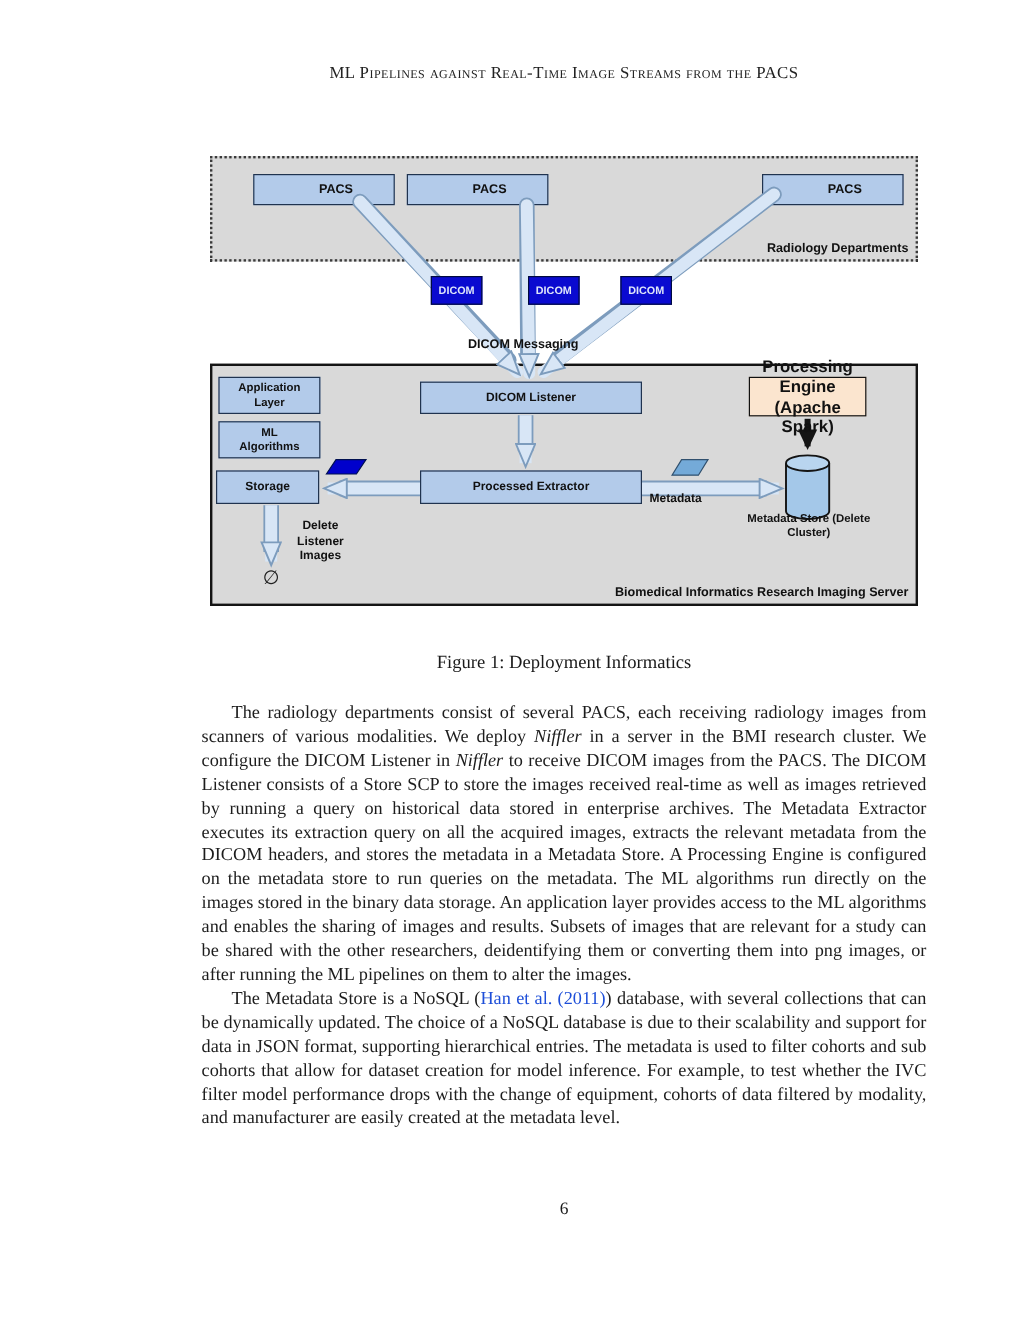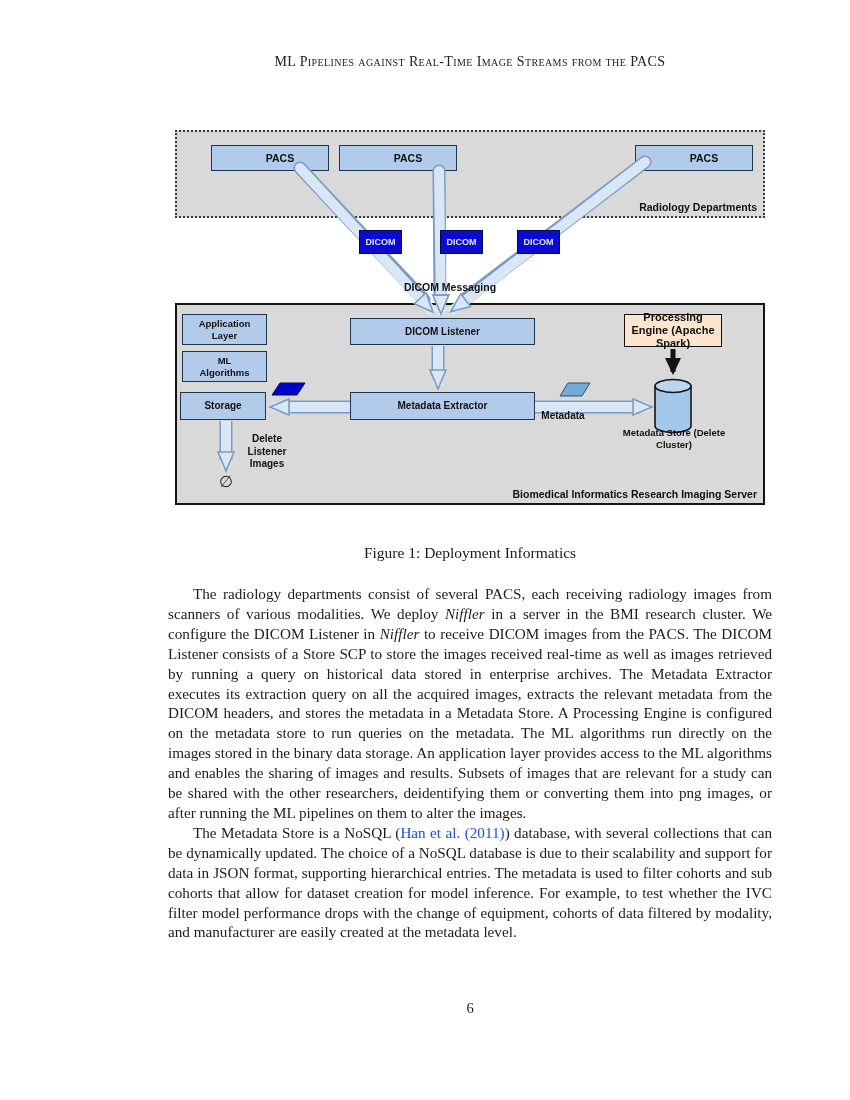--- a/index.html
+++ b/index.html
@@ -17,21 +17,21 @@
   .node{position:absolute;box-sizing:border-box;display:flex;align-items:center;justify-content:center;
         text-align:center;font-family:"Liberation Sans",sans-serif;font-weight:bold;color:#111;
         background:#b3cbea;border:1.6px solid #20334f;line-height:1.2;}
   .pacs{width:118px;height:26px;top:15px;font-size:10.5px;z-index:1;padding-left:20px;}
   .dicom{width:43px;height:24px;top:100px;font-size:9px;background:#0a0ad0;border:1px solid #000a40;
         color:#dfe6fa;z-index:3;}
   .mid{z-index:3;}
   .edge-label{position:absolute;font-family:"Liberation Sans",sans-serif;font-weight:bold;
         font-size:10px;color:#111;text-align:center;line-height:1.25;z-index:4;}
   svg.arrows{position:absolute;left:0;top:0;z-index:2;}
-  .engine{background:#fbe5cf;border:1.6px solid #111;font-size:11px;padding:0 4px;}
+  .engine{background:#fbe5cf;border:1.6px solid #111;font-size:14px;padding:0 4px;}
   .emptyset{position:absolute;left:36px;top:342px;width:30px;text-align:center;
         font-family:"DejaVu Sans",sans-serif;font-size:16px;color:#222;z-index:4;}
   .caption{position:absolute;top:544px;left:0;width:850px;text-align:center;font-size:15.5px;color:#1a1a1a;}
   
   .body-text{position:absolute;left:123px;top:584px;width:604px;font-size:15.2px;
         line-height:19.9px;text-align:justify;color:#1c1c1c;}
   .body-text p{margin:0;text-indent:25px;}
   .it{font-style:italic;}
   .cite{color:#1d4ed8;cursor:pointer;}
   .page-number{position:absolute;top:1000px;left:0;width:850px;text-align:center;font-size:14.5px;}
@@ -103,27 +103,27 @@
       <g>
         <path d="M480,256 L480,296 A18,6.5 0 0 0 516,296 L516,256" fill="#a4c8e9" stroke="#141414" stroke-width="1.6"></path>
         <ellipse cx="498" cy="256" rx="18" ry="6.5" fill="#b9d5ef" stroke="#141414" stroke-width="1.6"></ellipse>
       </g>
     </svg>
 
     <div class="node dicom" style="left:184px;">DICOM</div>
     <div class="node dicom" style="left:265px;">DICOM</div>
     <div class="node dicom" style="left:342px;">DICOM</div>
 
-    <div class="edge-label" style="left:200px;top:151px;width:150px;font-size:10.5px;">DICOM Messaging</div>
+    <div class="edge-label" style="left:186px;top:151px;width:150px;font-size:10.5px;">DICOM Messaging</div>
 
     <div class="node mid" style="left:7px;top:184px;width:85px;height:31px;font-size:9.5px;padding:0 12px;">Application Layer</div>
     <div class="node mid" style="left:7px;top:221px;width:85px;height:31px;font-size:9.5px;padding:0 14px;">ML Algorithms</div>
     <div class="node mid" style="left:5px;top:262px;width:86px;height:28px;font-size:10px;">Storage</div>
     <div class="node mid" style="left:175px;top:188px;width:185px;height:27px;font-size:10px;">DICOM Listener</div>
-    <div class="node mid" style="left:175px;top:262px;width:185px;height:28px;font-size:10px;">Metadata Extractor</div>
+    <div class="node mid" style="left:175px;top:262px;width:185px;height:28px;font-size:10px;">Processed Extractor</div>
     <div class="node mid engine" style="left:449px;top:184px;width:98px;height:33px;">Processing Engine (Apache Spark)</div>
 
     <div class="edge-label" style="left:358px;top:280px;width:60px;">Metadata</div>
     <div class="edge-label" style="left:443px;top:297px;width:112px;font-size:9.5px;">Metadata Store (Delete Cluster)</div>
     <div class="edge-label" style="left:62px;top:303px;width:60px;">Delete Listener Images</div>
     <div class="emptyset">∅</div>
   </div>
 
   <div class="caption">Figure 1: Deployment Informatics</div>
 

